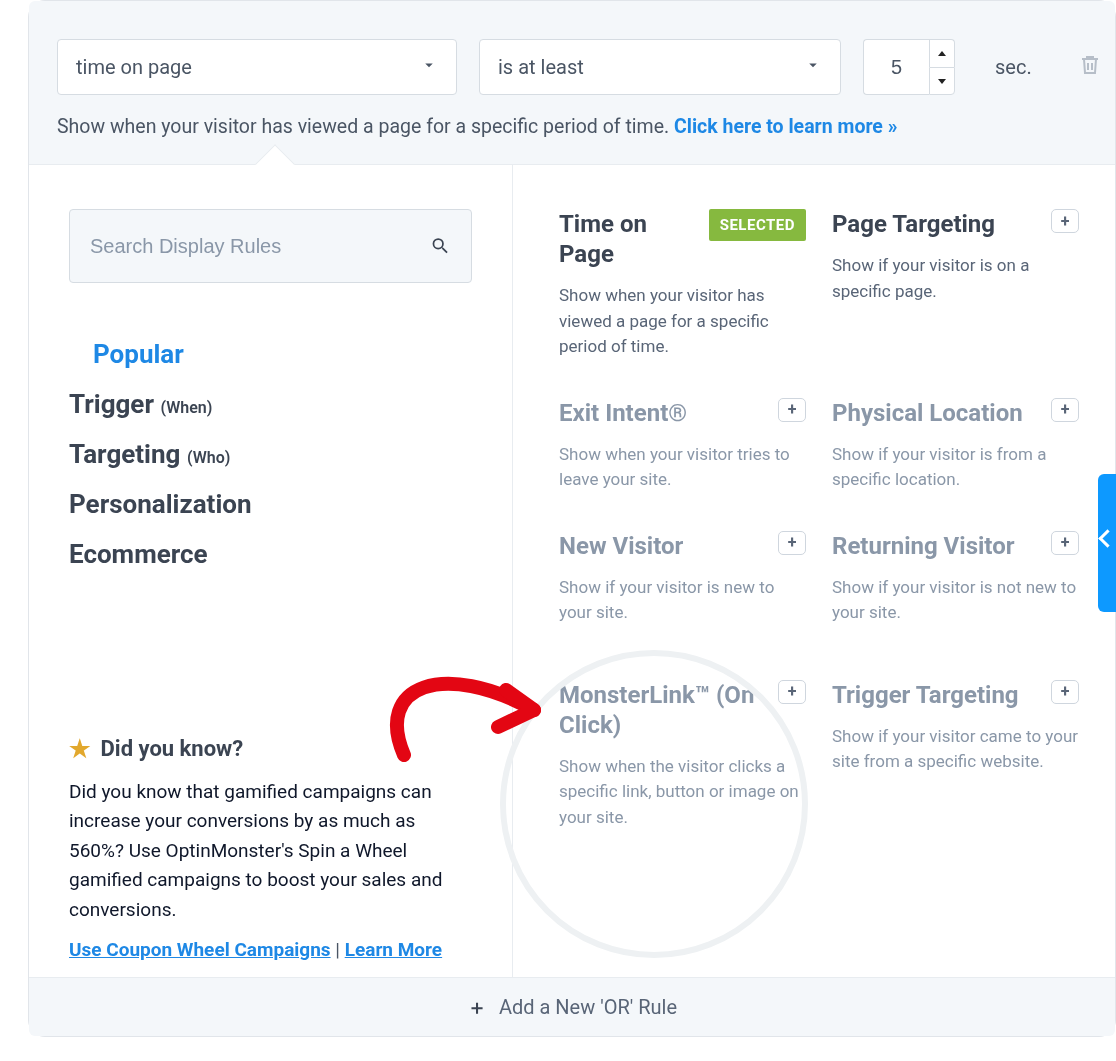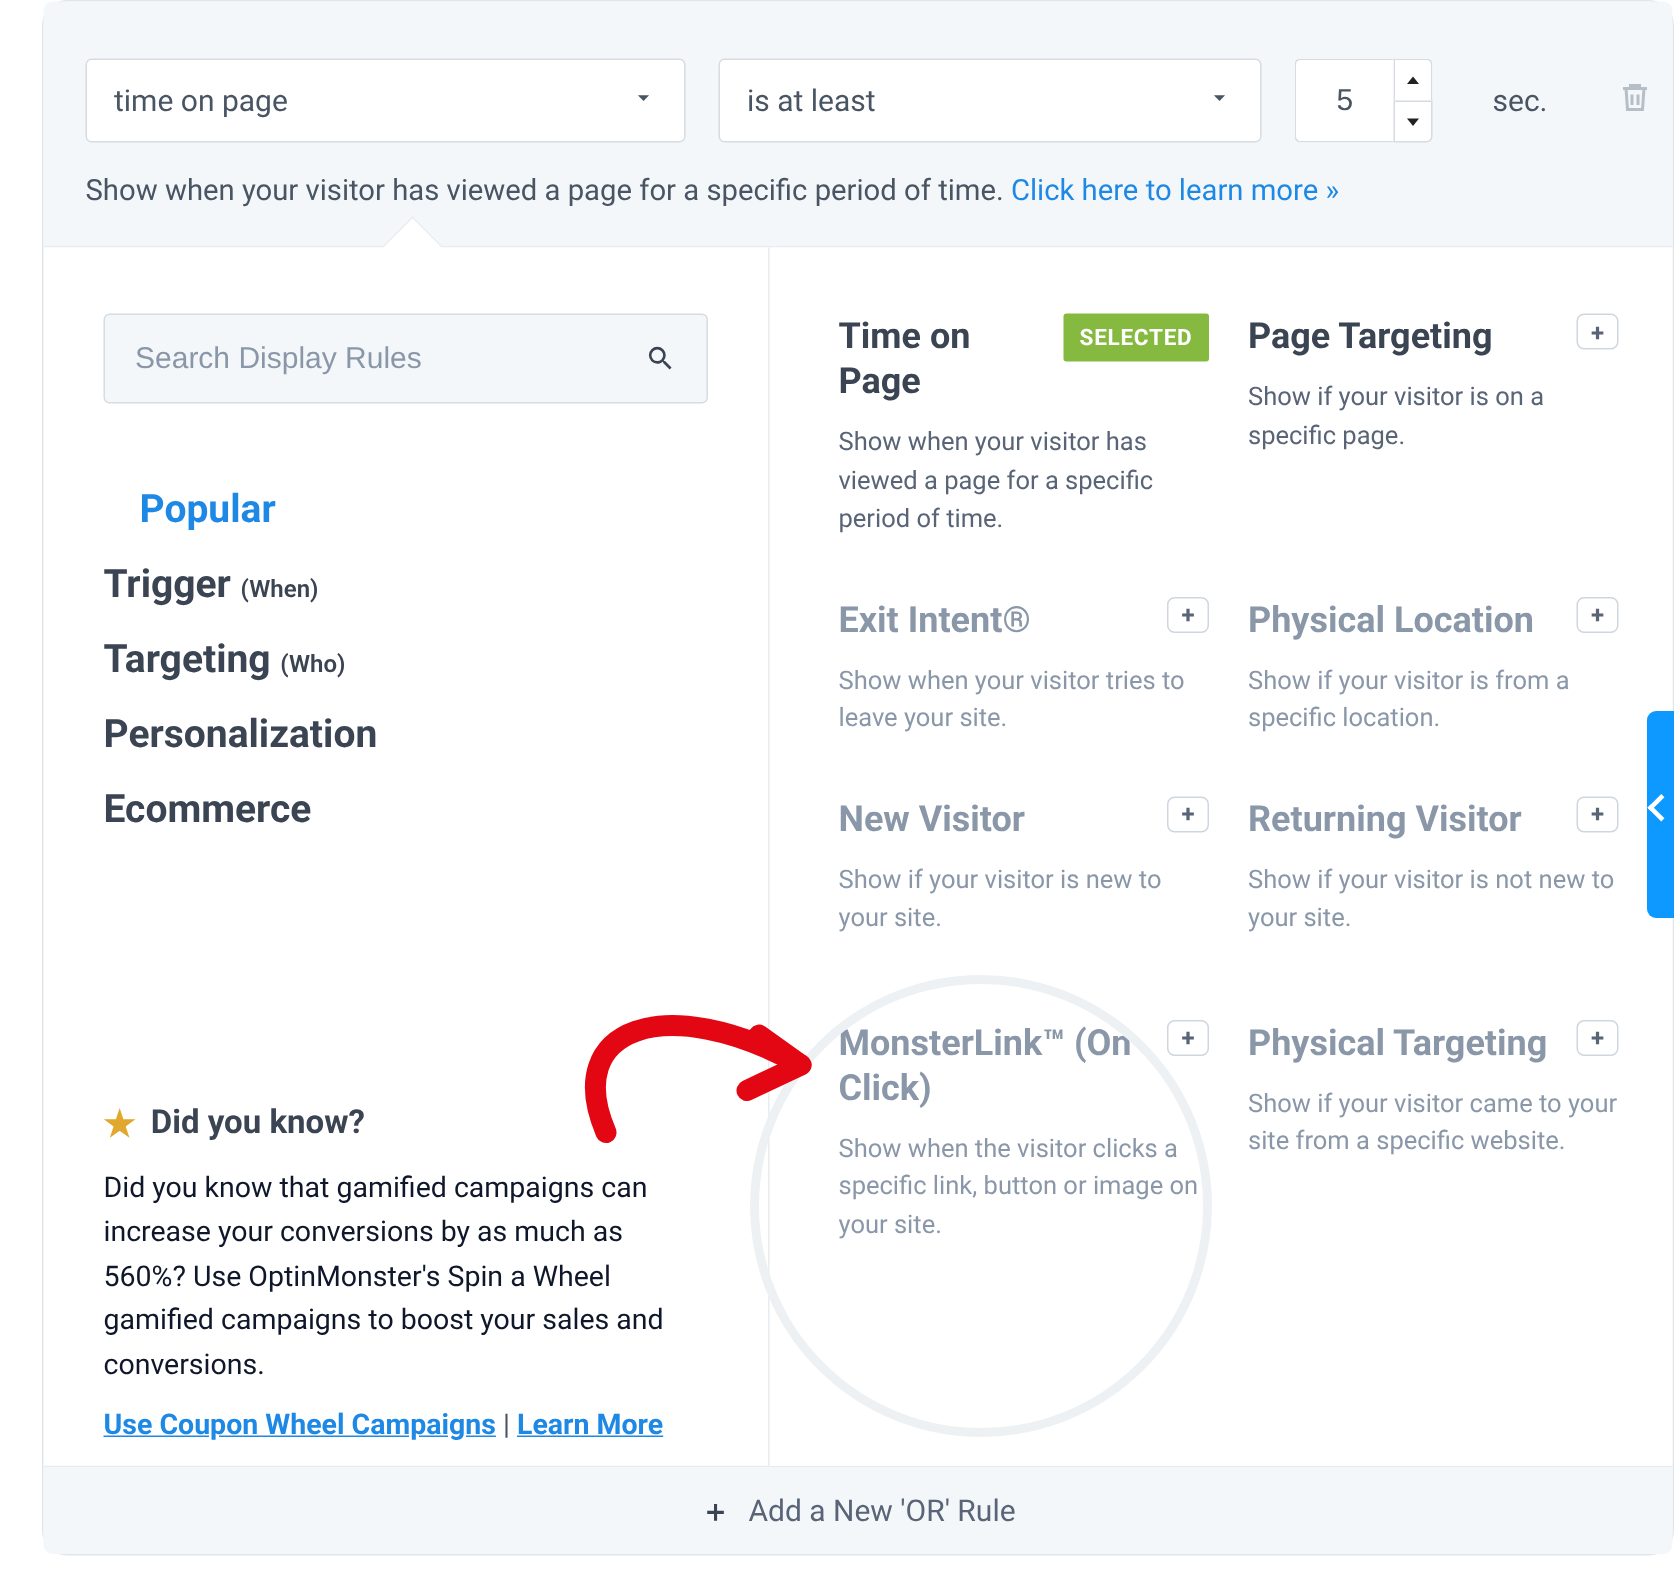--- a/index.html
+++ b/index.html
@@ -46,37 +46,37 @@
     display: flex; align-items: center; justify-content: center; cursor: pointer;
   }
   .spin.up { border-radius: 0 4px 0 0; border-bottom: 0; }
   .spin.down { border-radius: 0 0 4px 0; }
   .spin svg { width: 10px; height: 10px; fill: #222; }
   .unit { font-size: 20px; color: #4a5564; margin-left: 18px; }
   .trash { margin-left: 24px; cursor: pointer; }
   .trash svg { width: 24px; height: 26px; fill: none; stroke: #b6bec8; stroke-width: 2; }
   .chev svg { width: 18px; height: 18px; fill: #4a5564; }
   .helptext { margin-top: 20px; font-size: 19.5px; color: #4a5564; }
-  .helptext a { color: #1e88e5; text-decoration: none; }
+  .helptext a { color: #1e88e5; text-decoration: none; font-weight: bold; }
   
   .notch {
     position: absolute;
     left: 232px; bottom: -14px;
     width: 28px; height: 28px;
     background: #fff;
     border-left: 1px solid #e8ecf0; border-top: 1px solid #e8ecf0;
     transform: rotate(45deg);
   }
   
   .body { display: flex; min-height: 812px; }
   .sidebar { width: 484px; padding: 44px 40px 24px 40px; border-right: 1px solid #e8ecf0; position: relative; }
   .searchbox {
     display: flex; align-items: center; justify-content: space-between;
     border: 1px solid #d6dce2; background: #f4f7fa; border-radius: 4px;
-    height: 60px; padding: 0 20px;
+    height: 74px; padding: 0 20px;
   }
   .searchbox input {
     border: 0; background: transparent; font-size: 20px; color: #4a5564;
     outline: none; width: 100%;
   }
   .searchbox input::placeholder { color: #8a97a8; }
   .searchbox svg { width: 22px; height: 22px; fill: #3b4452; }
   .cats { margin-top: 56px; }
   .cat { font-size: 26px; font-weight: 700; color: #3b4452; margin-bottom: 20px; cursor: pointer; }
   .cat.active { color: #1e88e5; margin-left: 24px; }
@@ -268,21 +268,21 @@
         </div>
         <div class="card muted" style="padding-top:16px;">
           <div class="card-head">
             <div class="card-title">MonsterLink™ (On Click)</div>
             <div class="plus">+</div>
           </div>
           <div class="card-desc">Show when the visitor clicks a specific link, button or image on your site.</div>
         </div>
         <div class="card muted" style="padding-top:16px;">
           <div class="card-head">
-            <div class="card-title">Physical Targeting</div>
+            <div class="card-title">Trigger Targeting</div>
             <div class="plus">+</div>
           </div>
           <div class="card-desc">Show if your visitor came to your site from a specific website.</div>
         </div>
       </div>
     </div>
 
     <div class="footer">
       <span class="footer-plus">＋</span>
       <span class="footer-txt">Add a New 'OR' Rule</span>

